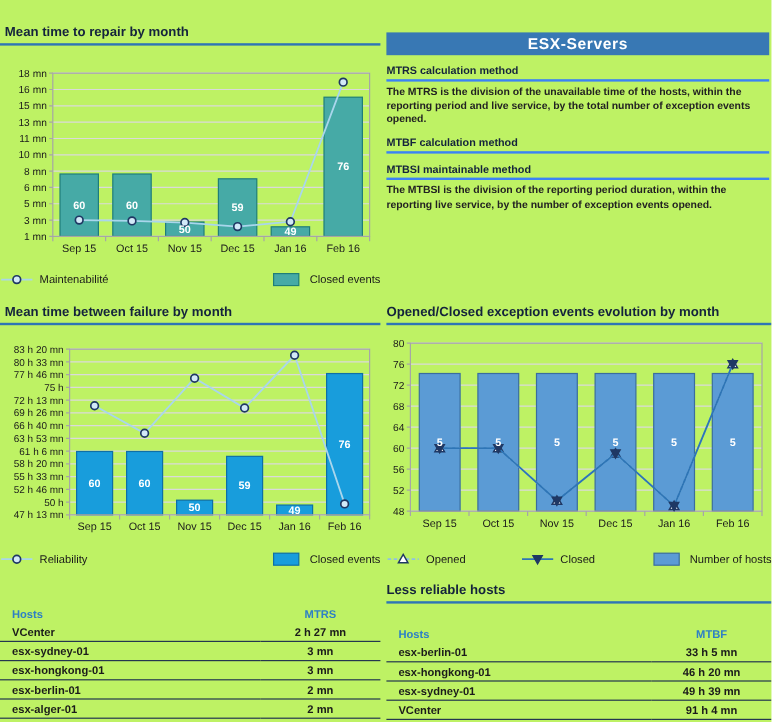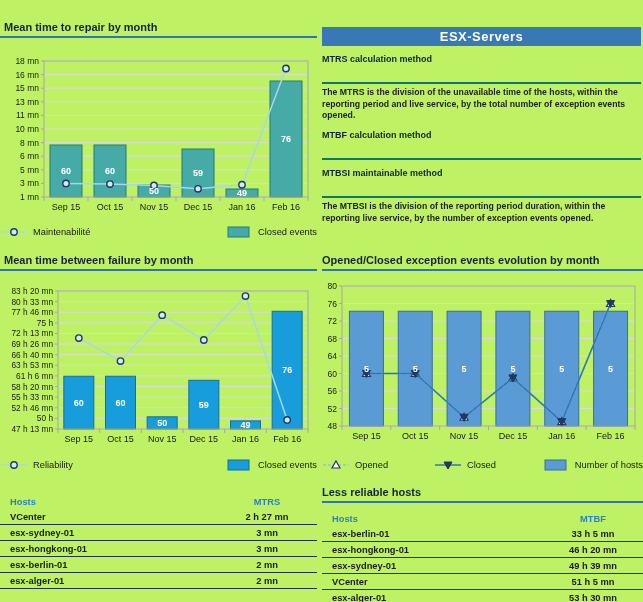--- a/index.html
+++ b/index.html
@@ -9,24 +9,24 @@
   .sec-title{font-size:11px;font-weight:700;color:#14233C;padding:0 0 3px 4px;
              border-bottom:2px solid #2E75B6;white-space:nowrap;}
   .chart-box{margin-top:6px;}
   .legend{display:flex;justify-content:space-between;align-items:center;gap:26px;margin-top:4px;
           font-size:9.3px;font-weight:400;color:#1a1a1a;}
   .legend-item{display:flex;align-items:center;gap:5px;}
   
   .banner{height:19px;line-height:19px;text-align:center;color:#fff;font-size:13px;
           font-weight:700;letter-spacing:.5px;}
   .info-heading{margin-top:8px;font-size:9px;font-weight:700;color:#14233C;
-                padding-bottom:18px;border-bottom:2px solid #0f766e;}
+                padding-bottom:2px;border-bottom:2px solid #3b82f6;}
   .info-body{margin-top:3px;font-size:8.7px;font-weight:700;color:#222;line-height:1.35;}
   
-  table{border-collapse:collapse;width:100%;table-layout:fixed;margin-top:8px;}
+  table{border-collapse:collapse;width:100%;table-layout:fixed;margin-top:18px;}
   th,td{font-size:9.3px;font-weight:700;padding:2px 0 2px 0;height:11px;}
   th{color:#2E80C5;text-align:left;}
   td{color:#1b1b1b;}
   .host-col{padding-left:10px;}
   .val-col{width:100px;text-align:center;}
   tbody tr{border-bottom:1px solid #24364F;}
   svg text{font-family:"Liberation Sans",sans-serif;}
 </style>
 </head>
 <body>
@@ -370,21 +370,21 @@
           <tr>
             <td class="host-col">esx-hongkong-01</td>
             <td class="val-col">46 h 20 mn</td>
           </tr>
           <tr>
             <td class="host-col">esx-sydney-01</td>
             <td class="val-col">49 h 39 mn</td>
           </tr>
           <tr>
             <td class="host-col">VCenter</td>
-            <td class="val-col">51 h 5 mn</td>
+            <td class="val-col">91 h 4 mn</td>
           </tr>
           <tr>
             <td class="host-col">esx-alger-01</td>
             <td class="val-col">53 h 30 mn</td>
           </tr>
         </tbody>
     </table>
   </div>
 
 </div>

